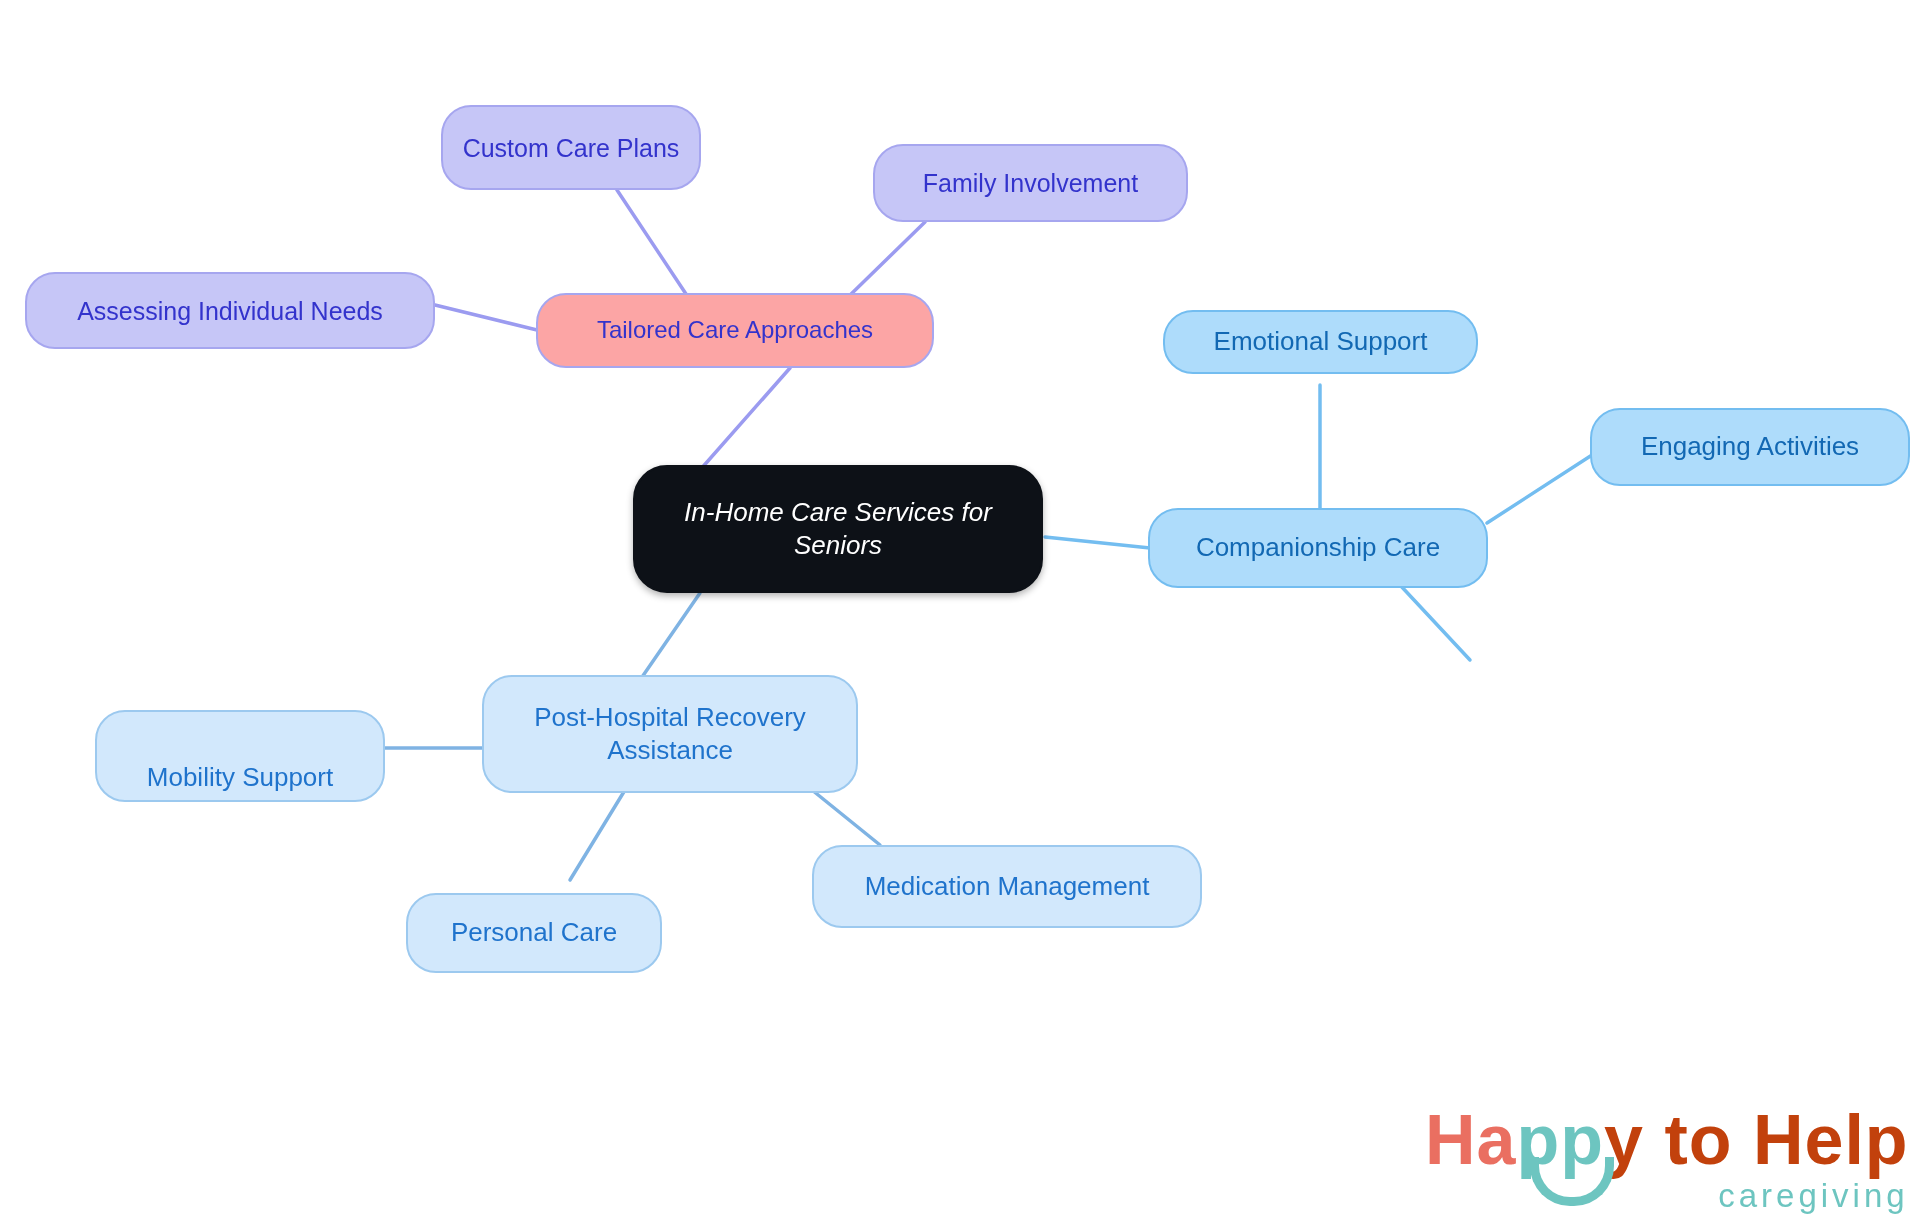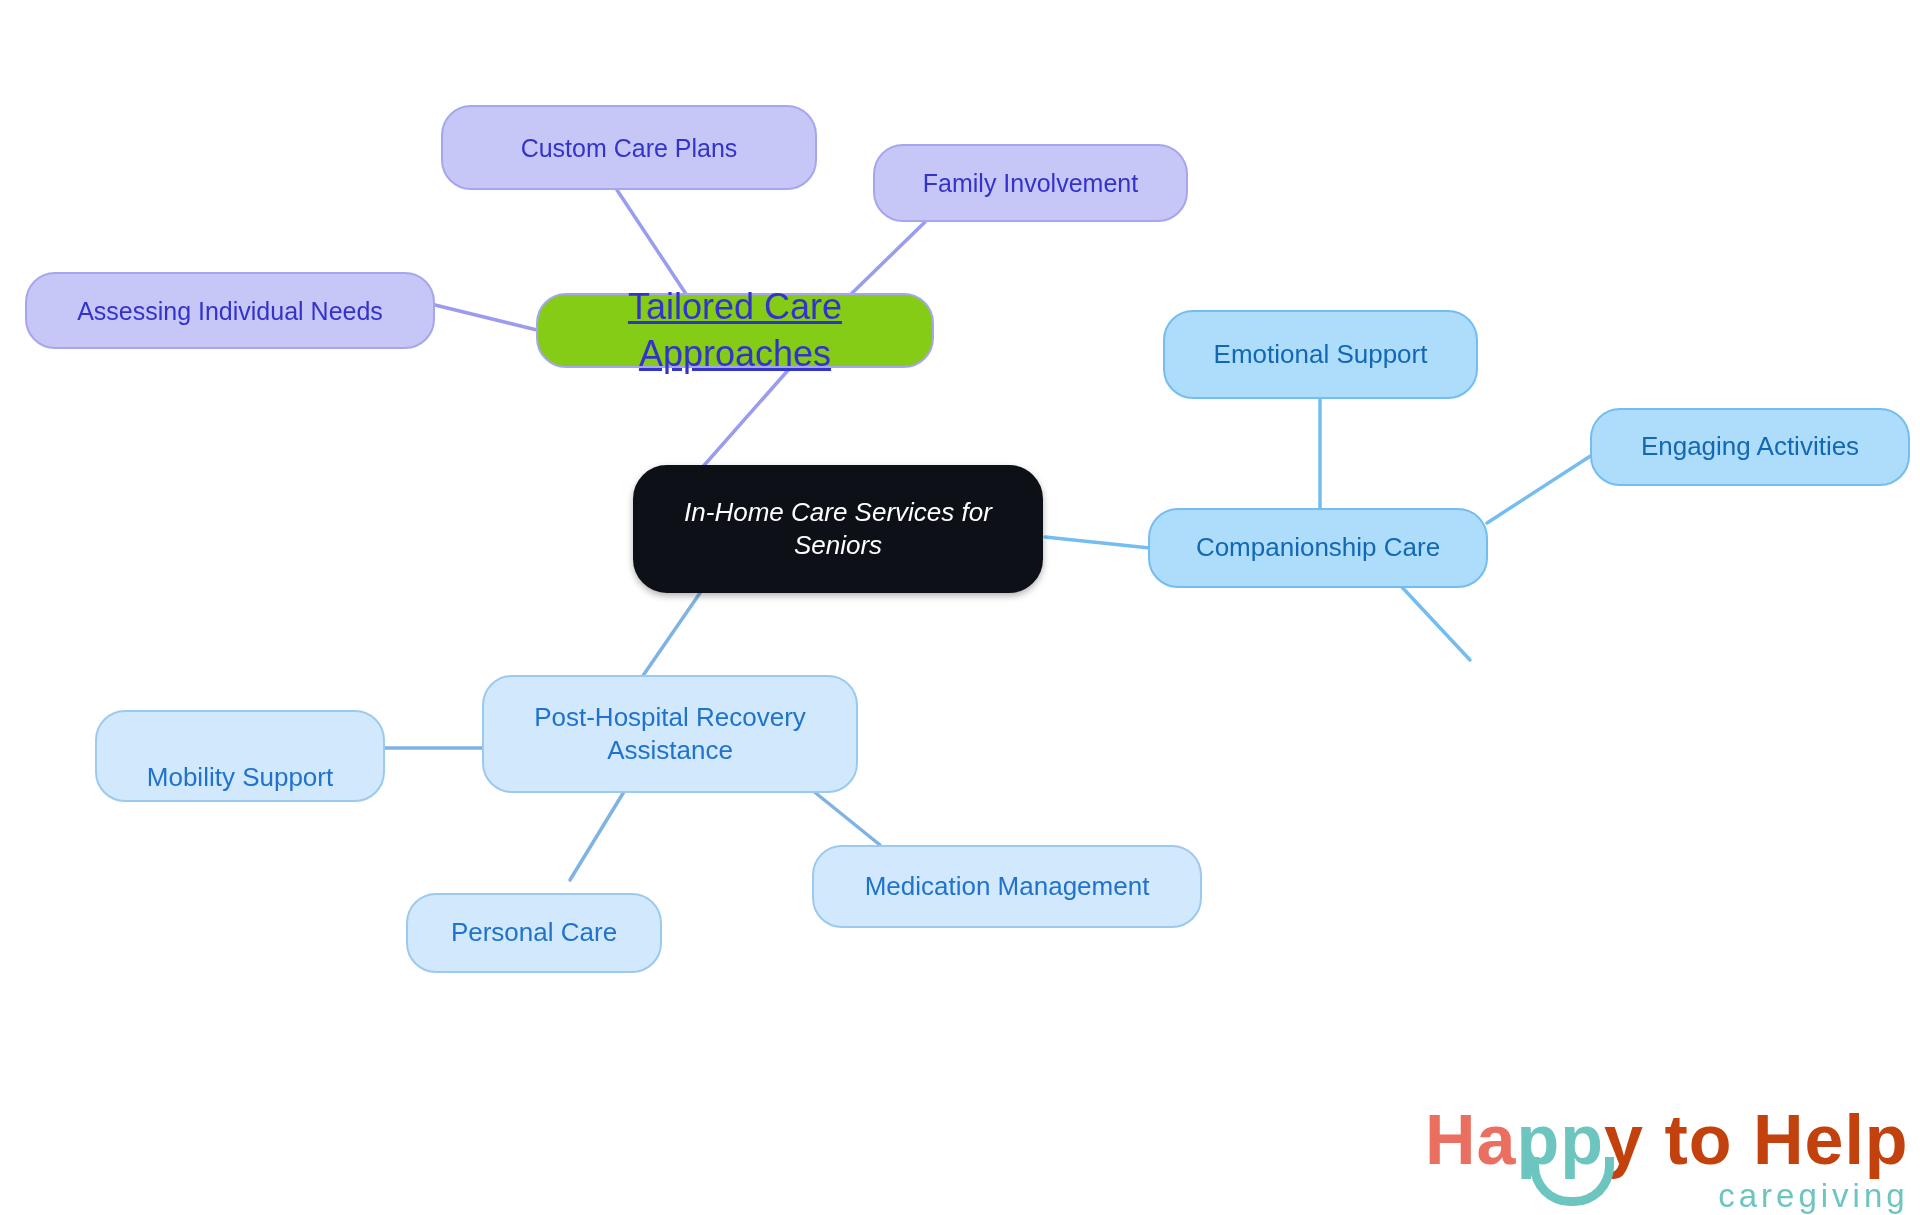--- a/index.html
+++ b/index.html
@@ -50,25 +50,24 @@
     background: #0d1117;
     border-color: #0d1117;
     color: #ffffff;
     font-size: 26px;
     border-radius: 34px;
     box-shadow: 0 3px 7px rgba(0,0,0,0.30);
     font-style: italic;
   }
 
   .node-purple-branch {
-    background: #84cc16;
+    background: #fca5a5;
     border-color: #a6a6ef;
     color: #3333cc;
-    font-size: 36px;
-    text-decoration: underline;
+    font-size: 24px;
   }
   .node-purple-leaf {
     background: #c6c6f7;
     border-color: #a6a6ef;
     color: #3333cc;
     font-size: 25px;
   }
 
   .node-blue-mid {
     background: #aedcfb;
@@ -148,37 +147,37 @@
 
   <div class="node node-root" style="left:633px; top:465px; width:410px; height:128px;">
     <span>In-Home Care Services for
 Seniors</span>
   </div>
 
   <div class="node node-purple-branch" style="left:536px; top:293px; width:398px; height:75px;">
     <span>Tailored Care Approaches</span>
   </div>
 
-  <div class="node node-purple-leaf" style="left:441px; top:105px; width:376px; height:85px;">
+  <div class="node node-purple-leaf" style="left:441px; top:105px; width:260px; height:85px;">
     <span>Custom Care Plans</span>
   </div>
 
   <div class="node node-purple-leaf" style="left:873px; top:144px; width:315px; height:78px;">
     <span>Family Involvement</span>
   </div>
 
   <div class="node node-purple-leaf" style="left:25px; top:272px; width:410px; height:77px;">
     <span>Assessing Individual Needs</span>
   </div>
 
   <div class="node node-blue-mid" style="left:1148px; top:508px; width:340px; height:80px;">
     <span>Companionship Care</span>
   </div>
 
-  <div class="node node-blue-mid" style="left:1163px; top:310px; width:315px; height:89px;">
+  <div class="node node-blue-mid" style="left:1163px; top:310px; width:315px; height:64px;">
     <span>Emotional Support</span>
   </div>
 
   <div class="node node-blue-mid" style="left:1590px; top:408px; width:320px; height:78px;">
     <span>Engaging Activities</span>
   </div>
 
 
   <div class="node node-blue-light" style="left:482px; top:675px; width:376px; height:118px;">
     <span>Post-Hospital Recovery

